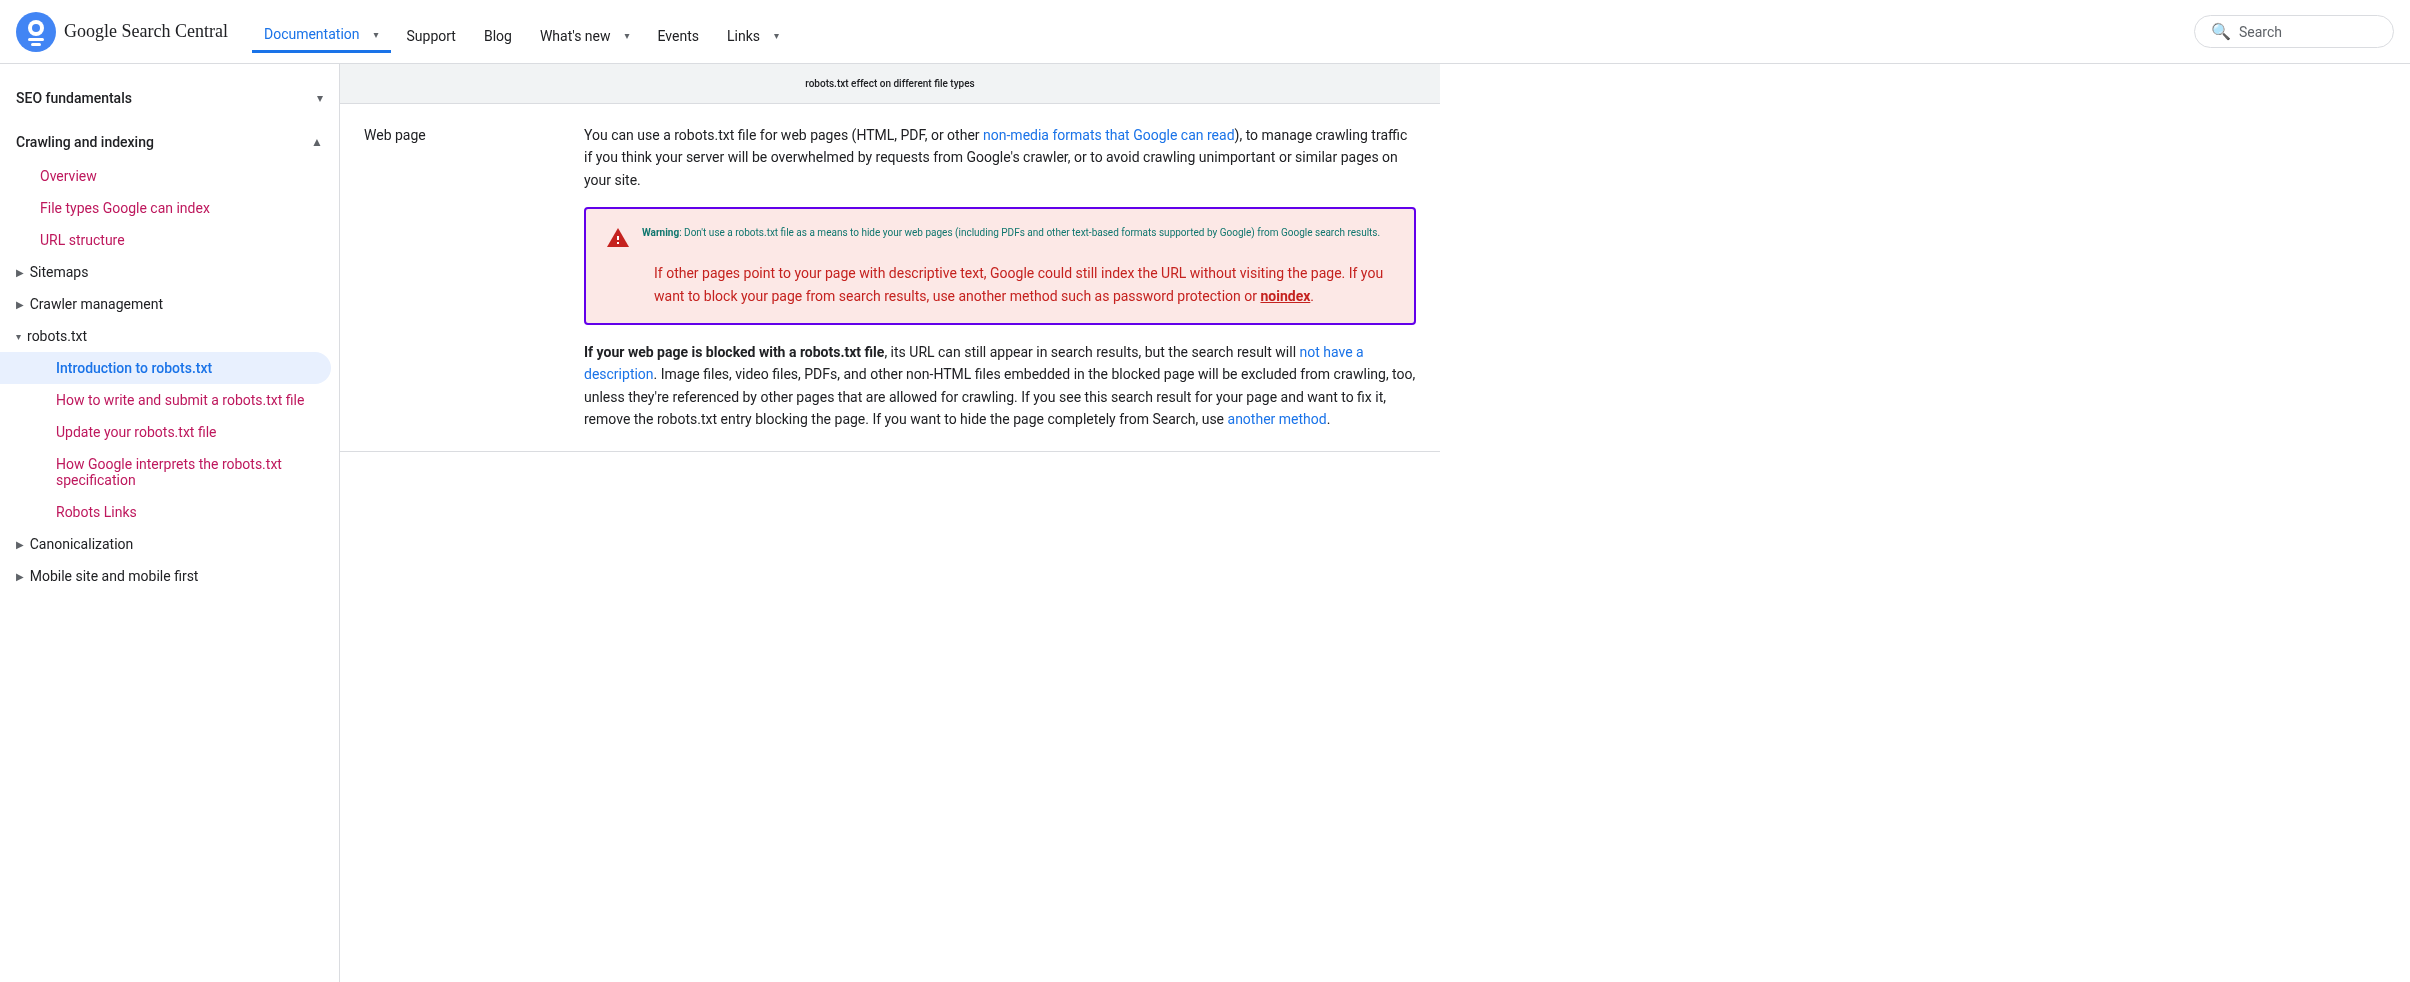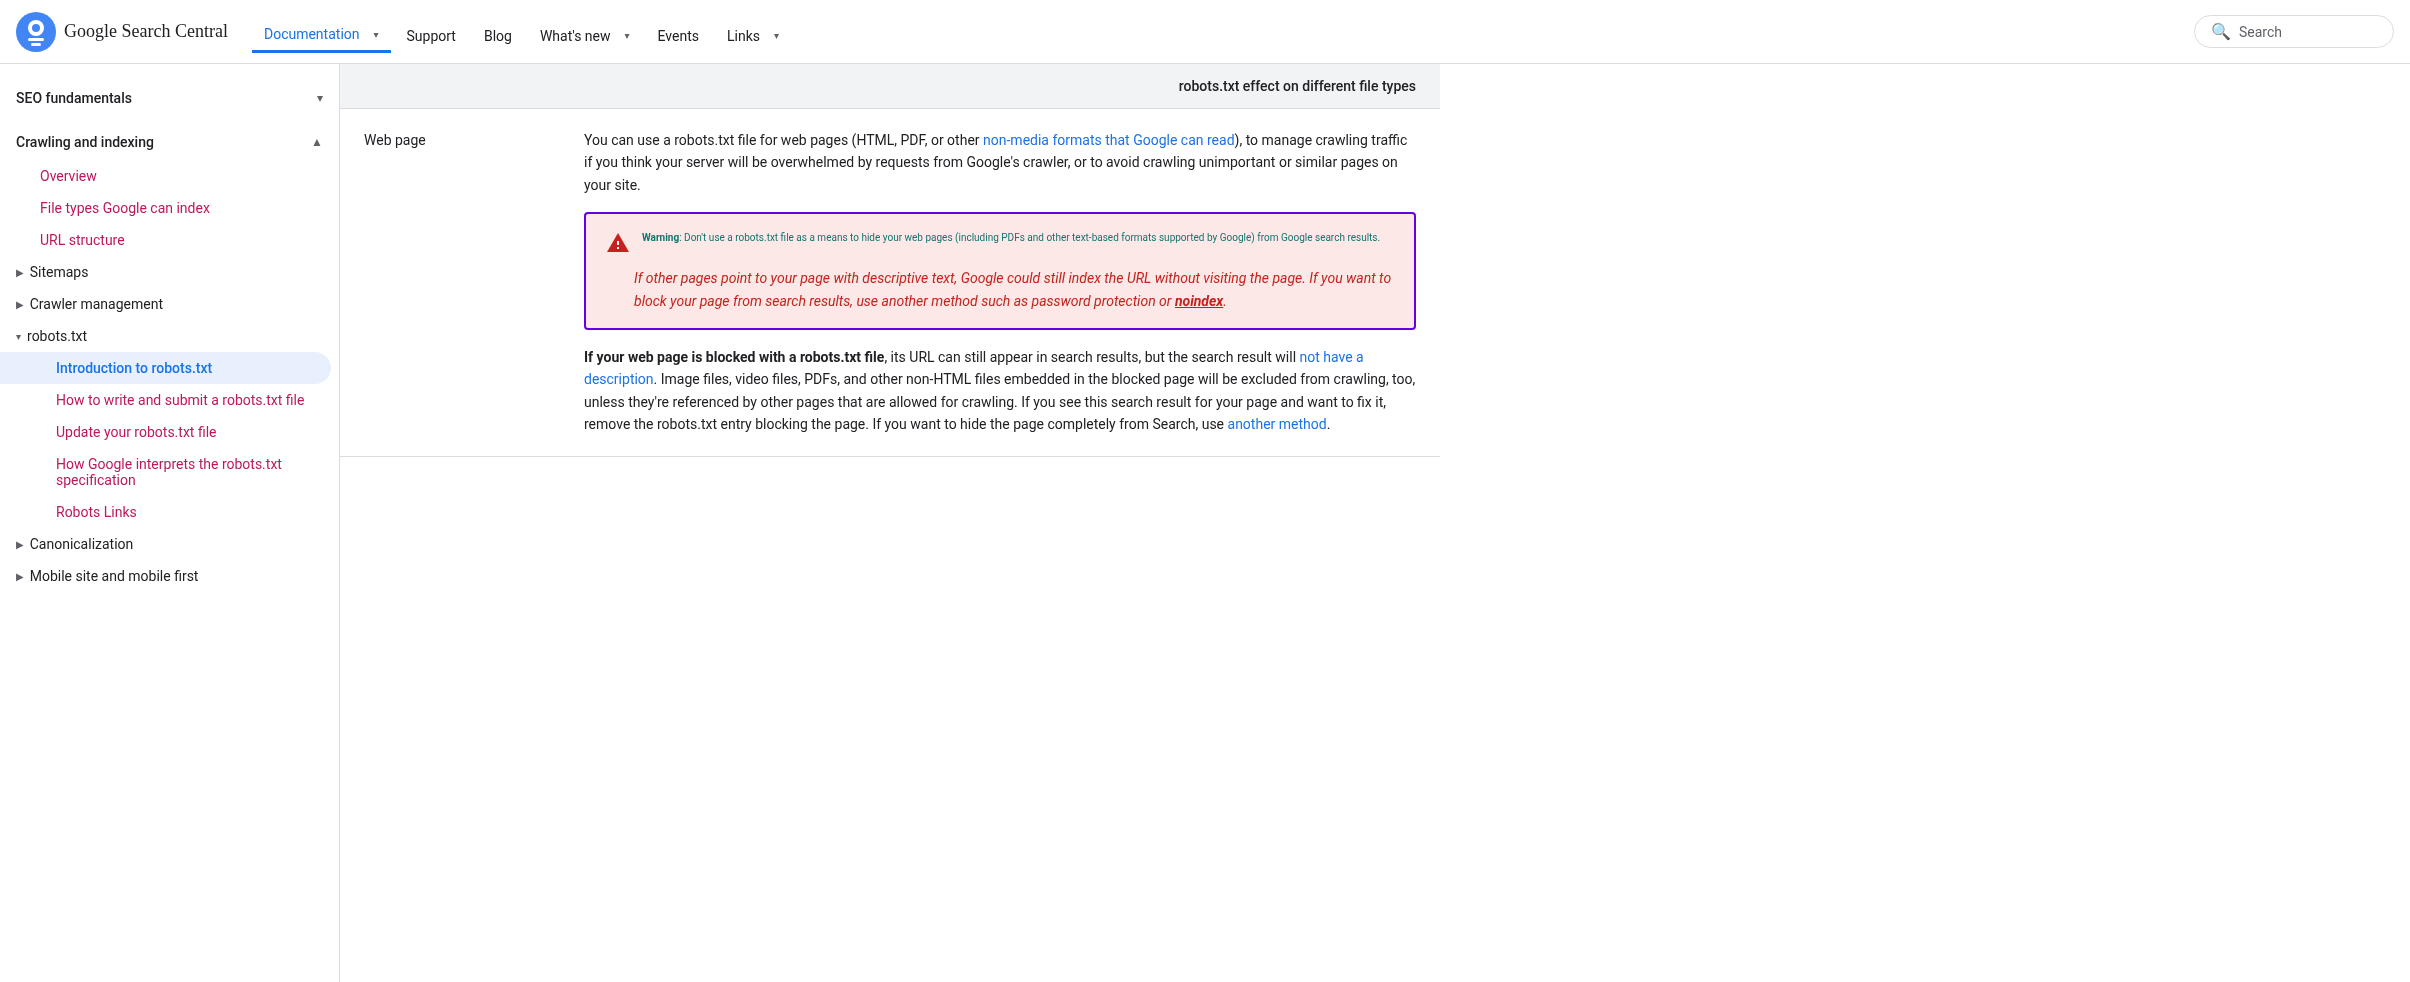--- a/index.html
+++ b/index.html
@@ -151,23 +151,23 @@
 
     
     .content-table {
       width: 100%;
       border-collapse: collapse;
       margin: 0;
     }
     .content-table th {
       background: #f1f3f4;
       padding: 14px 24px;
-      text-align: right;
+      text-align: center;
       font-weight: 500;
-      font-size: 14px;
+      font-size: 10px;
       color: #202124;
       border-bottom: 1px solid #dadce0;
     }
     .content-table td {
       padding: 20px 24px;
       vertical-align: top;
       border-bottom: 1px solid #dadce0;
       font-size: 14px;
       line-height: 1.6;
     }
@@ -204,22 +204,21 @@
     .warning-title {
       font-size: 10px;
       line-height: 1.6;
       color: #0f766e;
     }
     .warning-title strong { font-weight: 700; }
     .warning-body {
       font-size: 14px;
       line-height: 1.6;
       color: #c5221f;
-      margin-left: 28px;
-      font-style: italic;
+      margin-left: 48px;
     }
     .warning-body a {
       color: #c5221f;
       font-weight: 700;
       text-decoration: underline;
     }
 
     
     a { color: #1a73e8; text-decoration: none; }
 

